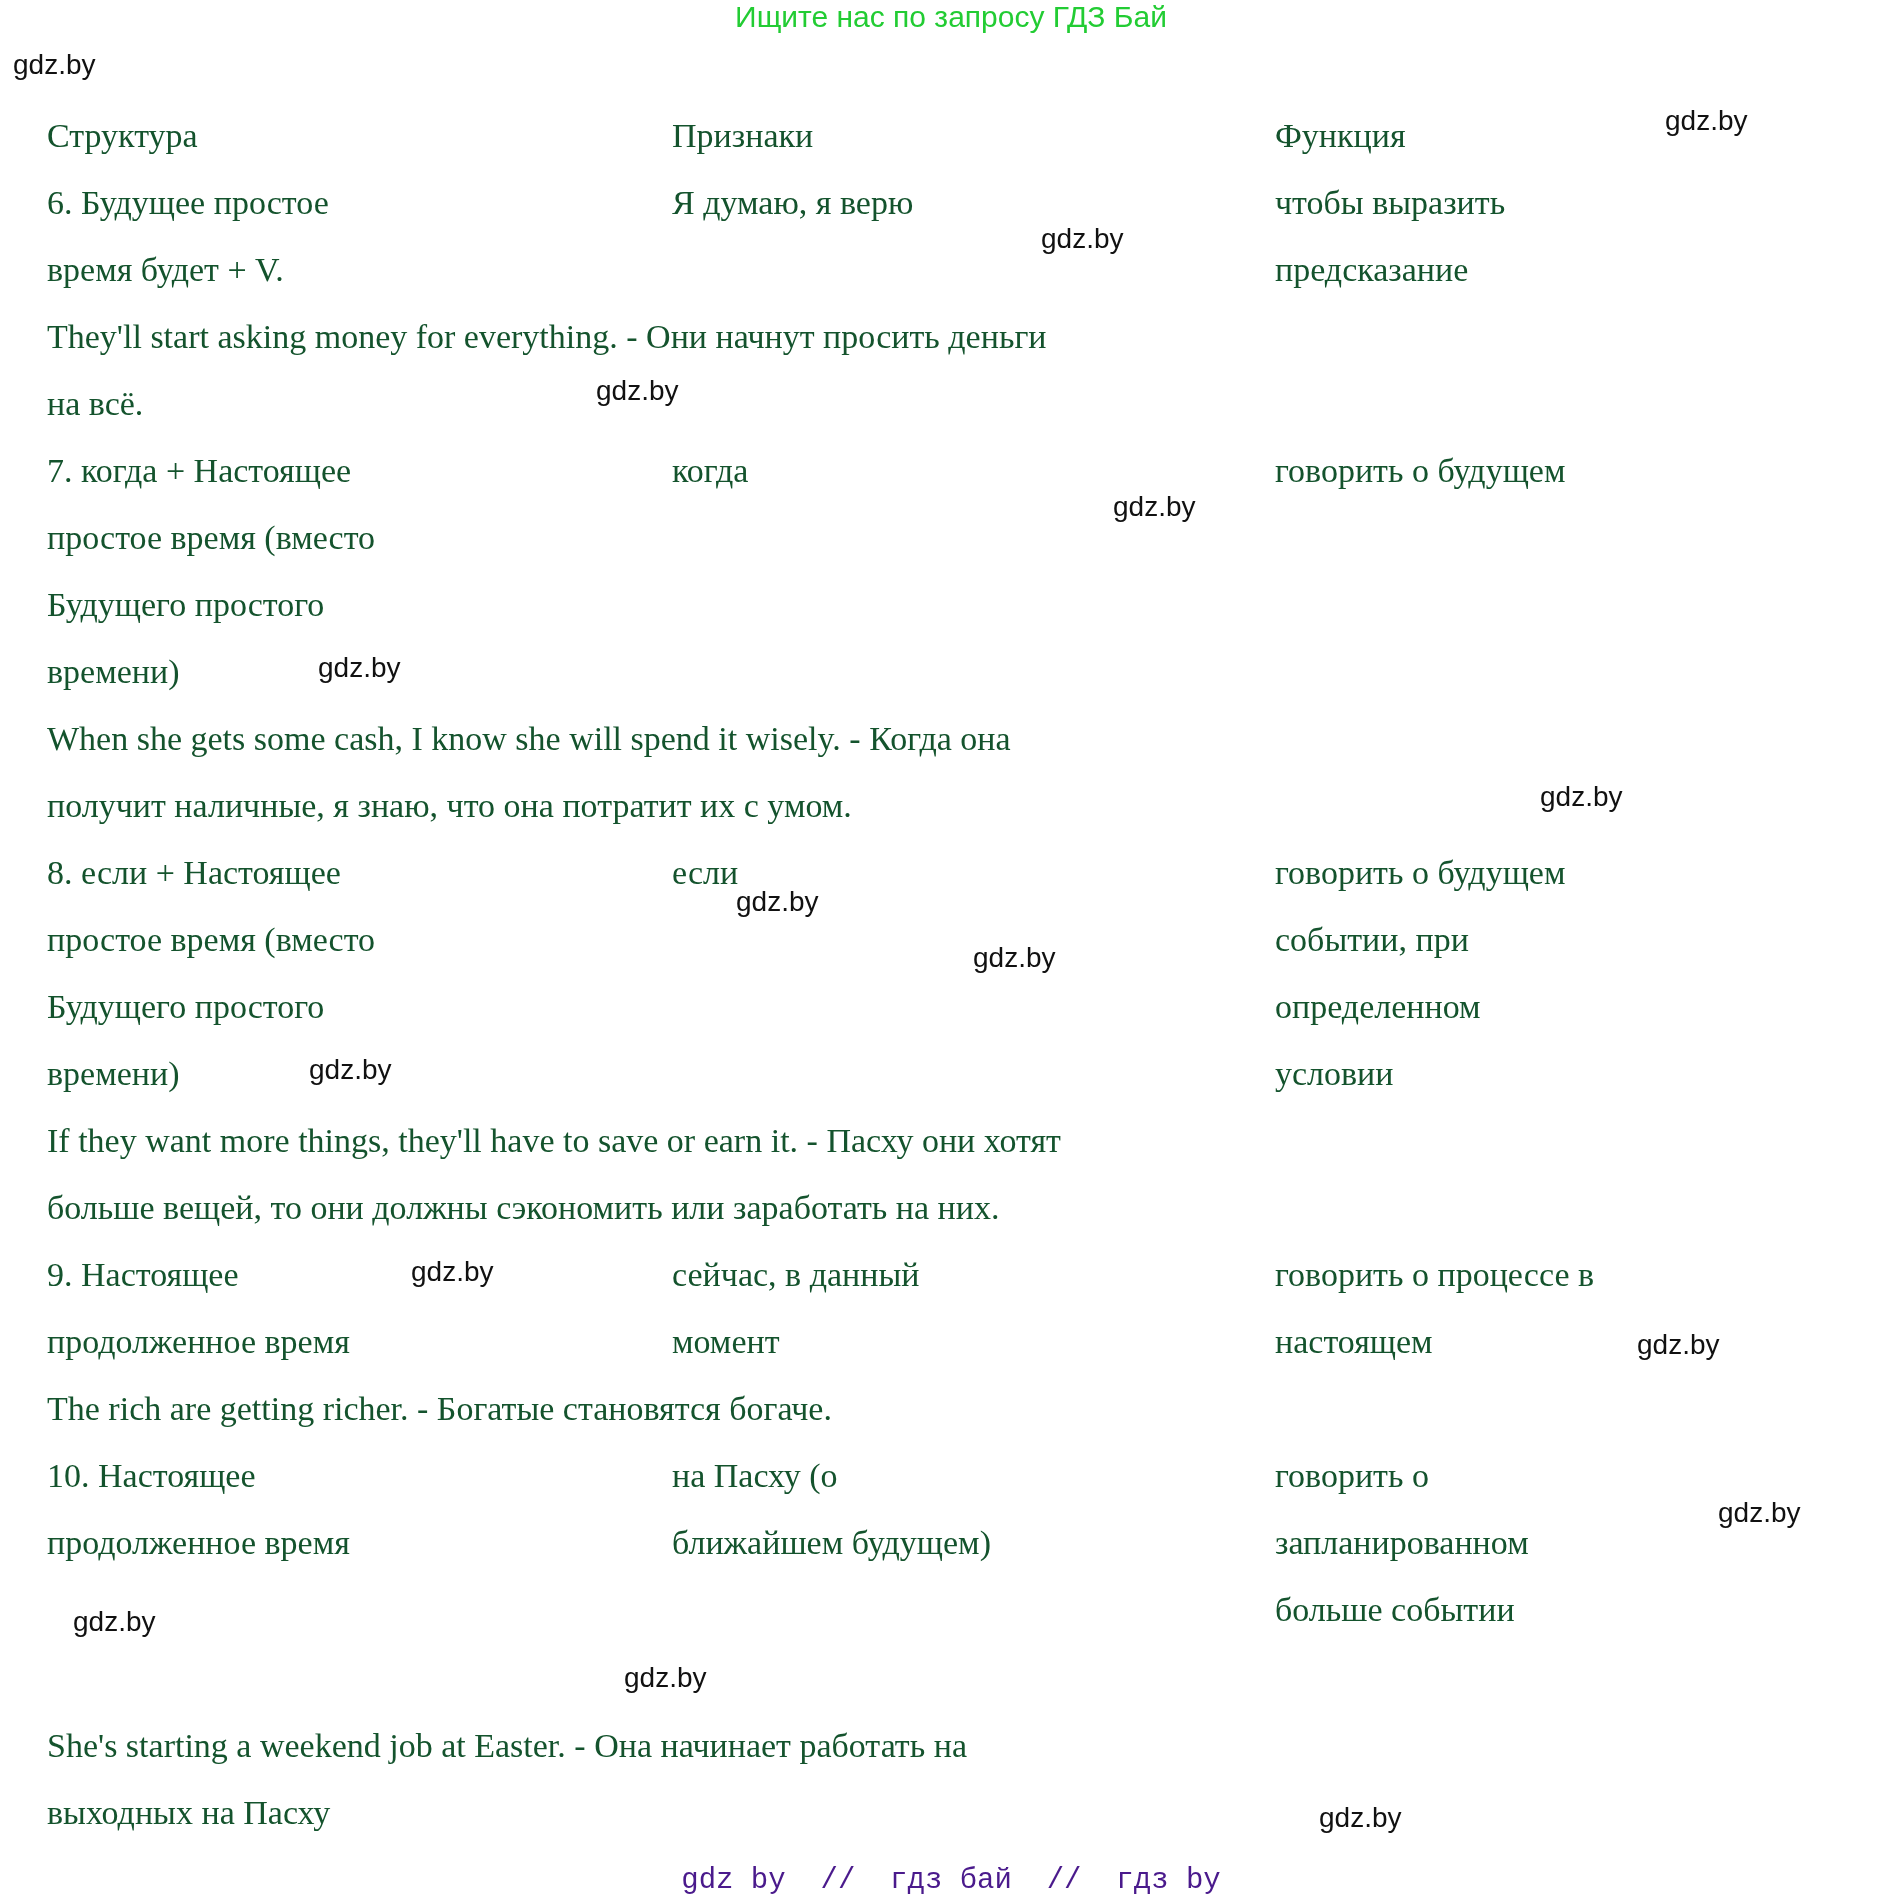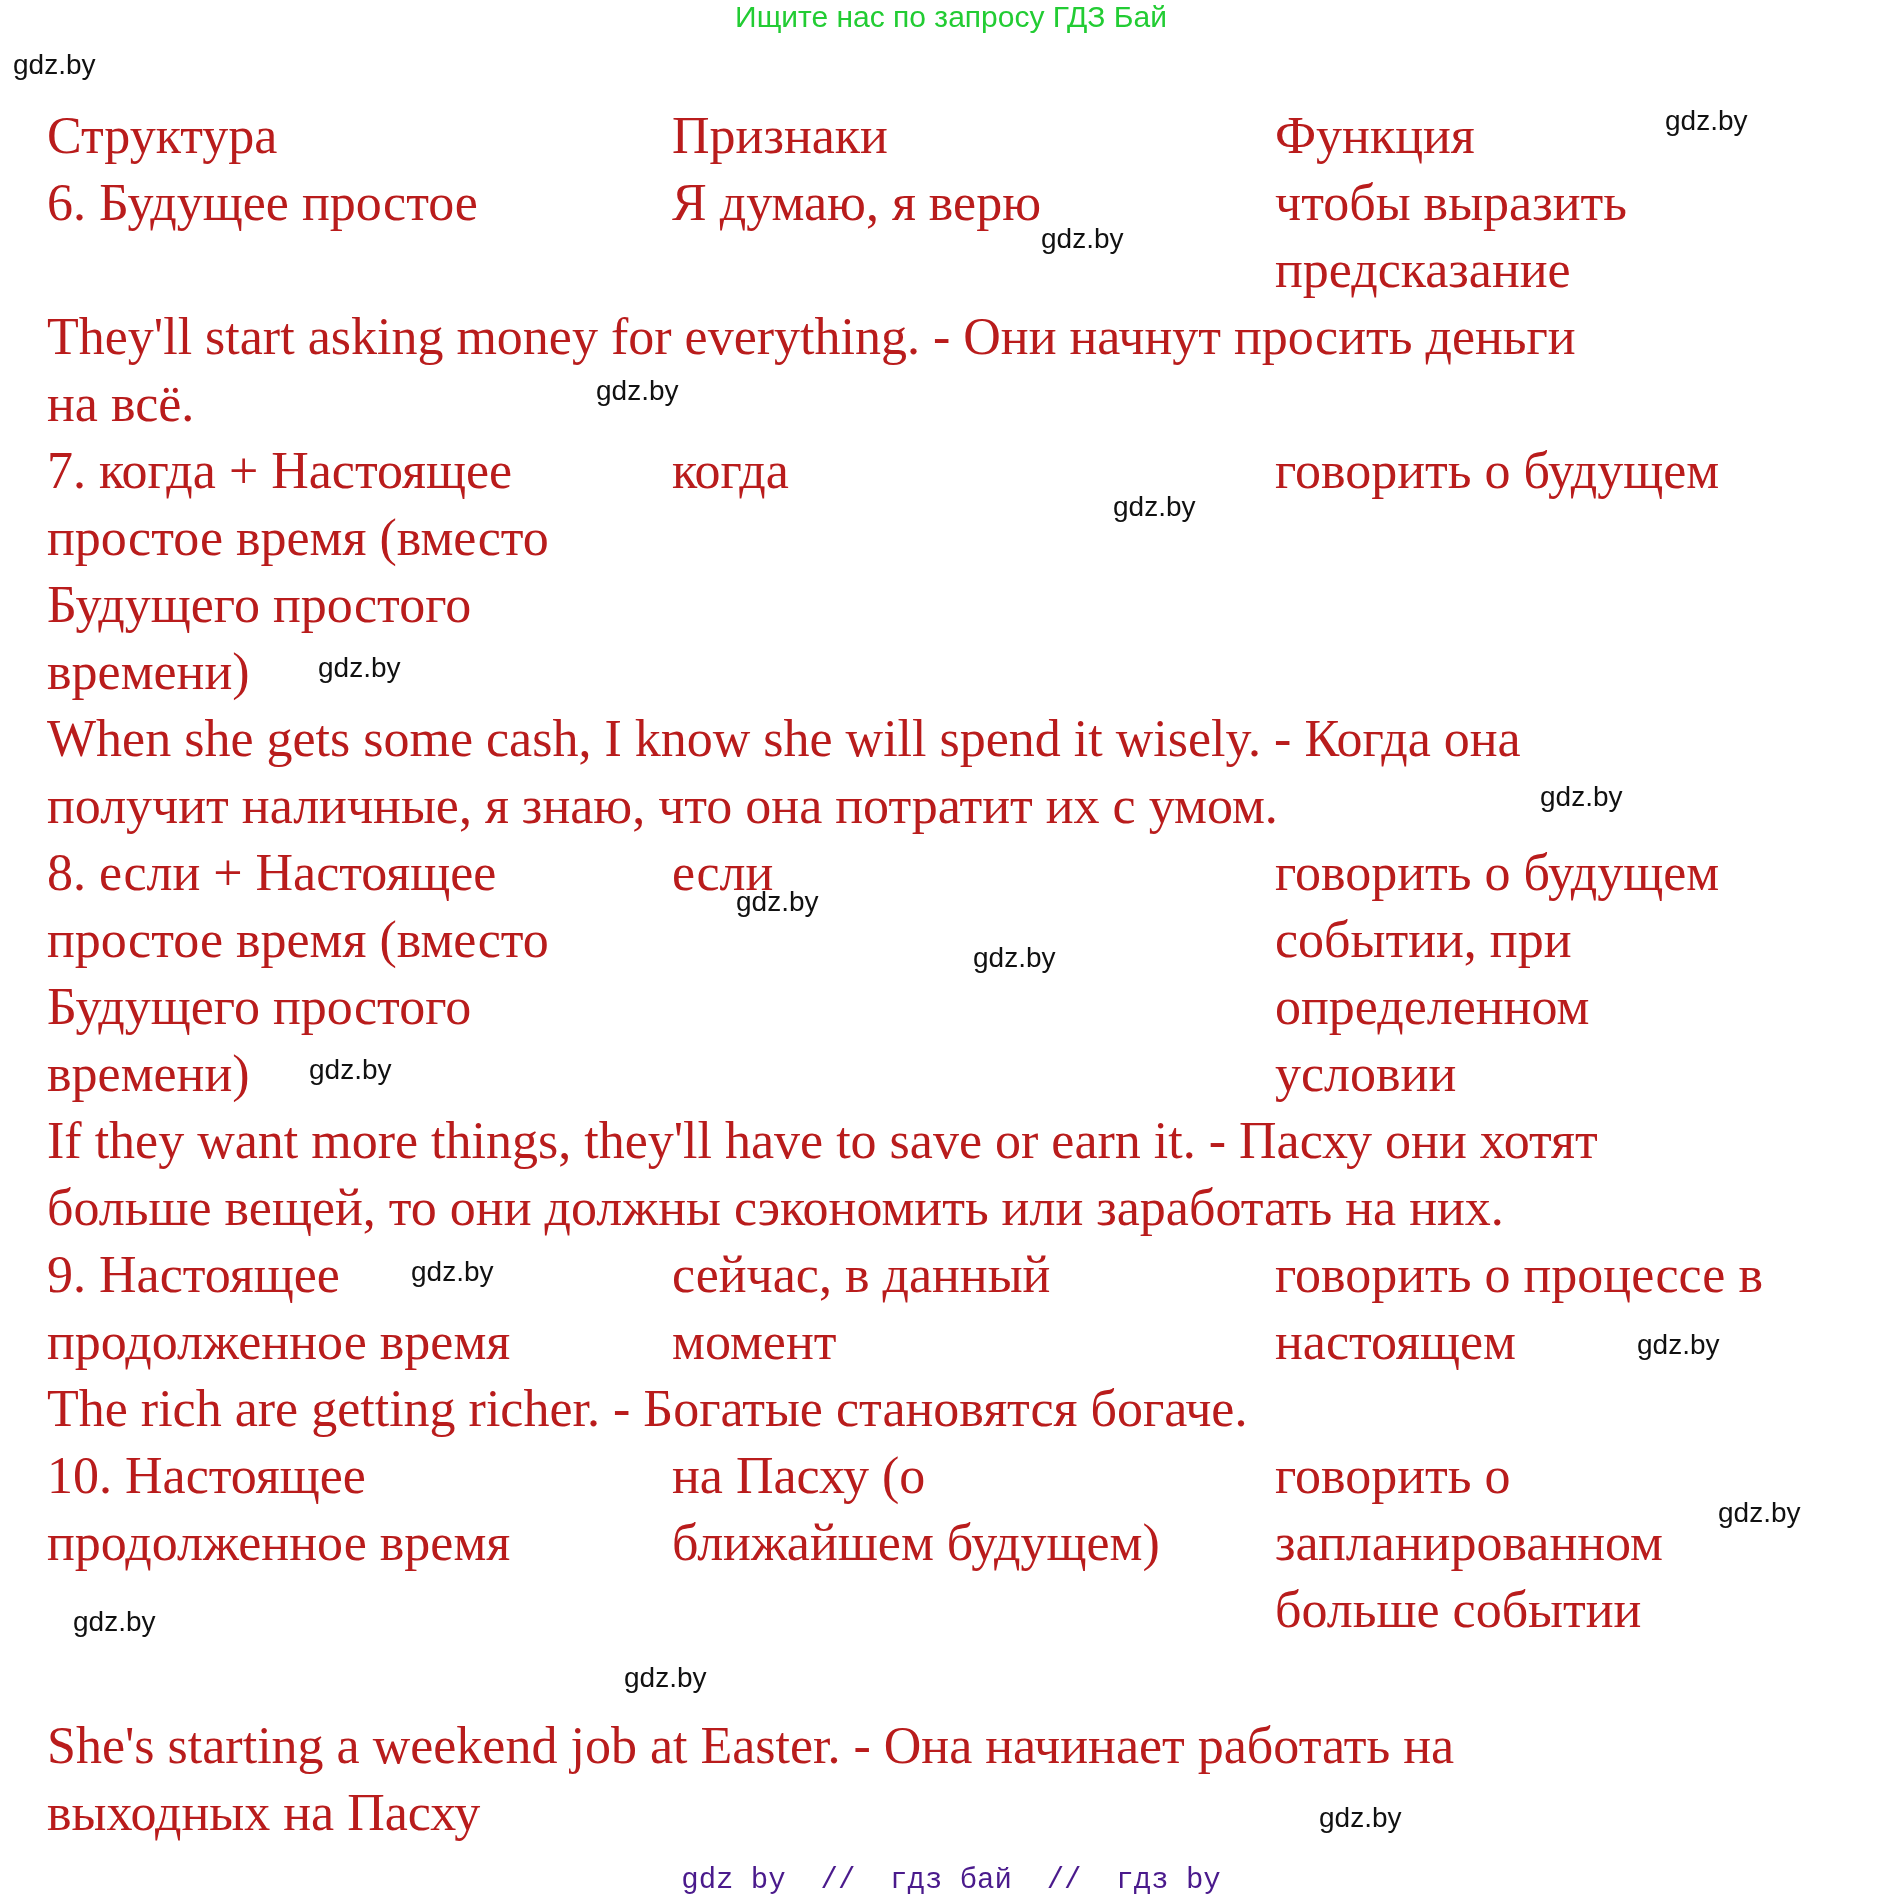--- a/index.html
+++ b/index.html
@@ -11,40 +11,41 @@
     font-family: "Liberation Sans", sans-serif; font-size: 30px; line-height: 34px;
   }
   .ftr {
     position: absolute; left: 0; width: 1888px; top: 1864px; height: 36px;
     text-align: center; color: #4a1a8c;
     font-family: Liberation Mono, monospace; font-size: 29px; line-height: 34px;
     white-space: pre;
   }
   .ln {
     position: absolute; height: 67px; line-height: 67px;
-    font-family: "Liberation Serif", serif; font-size: 52px; color: #b91c1c;
+    font-family: "Liberation Serif", serif; font-size: 34px; color: #14532d;
     white-space: nowrap;
   }
   .wm {
     position: absolute; font-family: "Liberation Sans", sans-serif;
     font-size: 28px; line-height: 30px; color: #111; white-space: nowrap;
   }
 </style>
 </head>
 <body>
 
 <div class="page">
 
   <div class="hdr">Ищите нас по запросу ГДЗ Бай</div>
 
   <div class="ln" style="left:40px;top:102px">Структура</div>
   <div class="ln" style="left:665px;top:102px">Признаки</div>
   <div class="ln" style="left:1268px;top:102px">Функция</div>
 
   <div class="ln" style="left:40px;top:169px">6. Будущее простое</div>
+  <div class="ln" style="left:40px;top:236px">время будет + V.</div>
   <div class="ln" style="left:665px;top:169px">Я думаю, я верю</div>
   <div class="ln" style="left:1268px;top:169px">чтобы выразить</div>
   <div class="ln" style="left:1268px;top:236px">предсказание</div>
   <div class="ln" style="left:40px;top:303px">They'll start asking money for everything. - Они начнут просить деньги</div>
   <div class="ln" style="left:40px;top:370px">на всё.</div>
 
   <div class="ln" style="left:40px;top:437px">7. когда + Настоящее</div>
   <div class="ln" style="left:40px;top:504px">простое время (вместо</div>
   <div class="ln" style="left:40px;top:571px">Будущего простого</div>
   <div class="ln" style="left:40px;top:638px">времени)</div>

